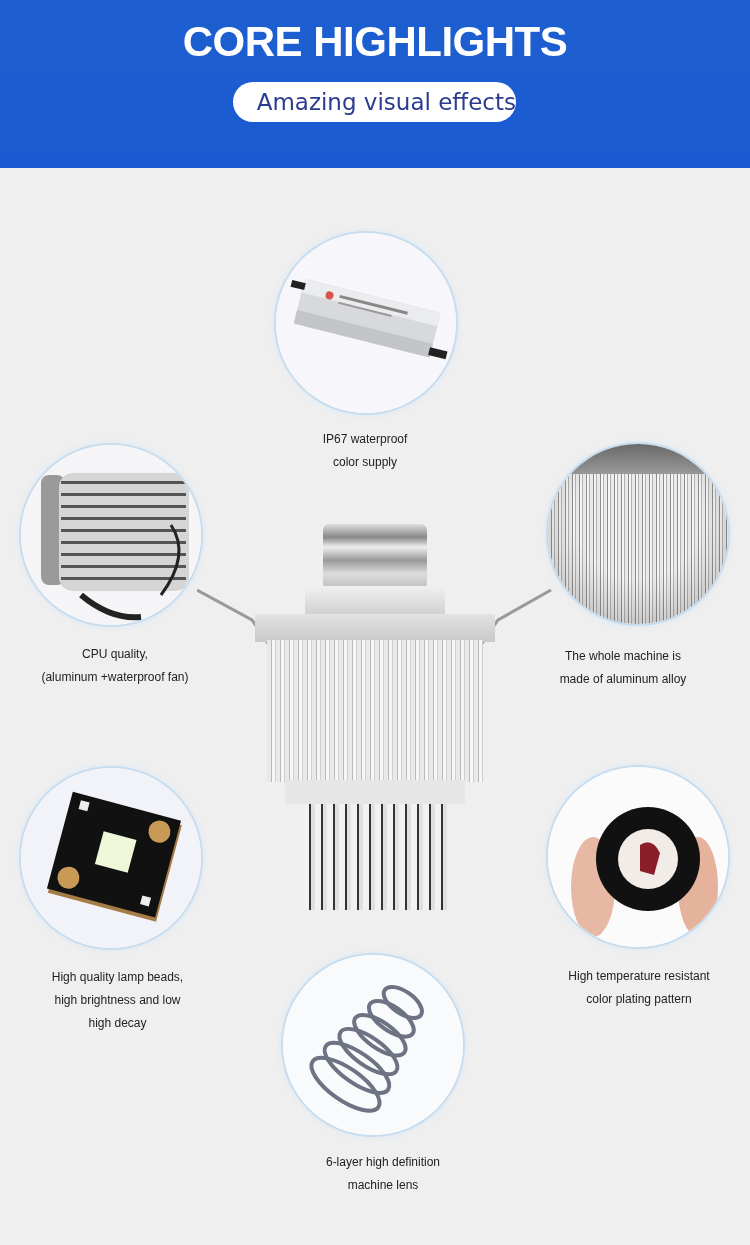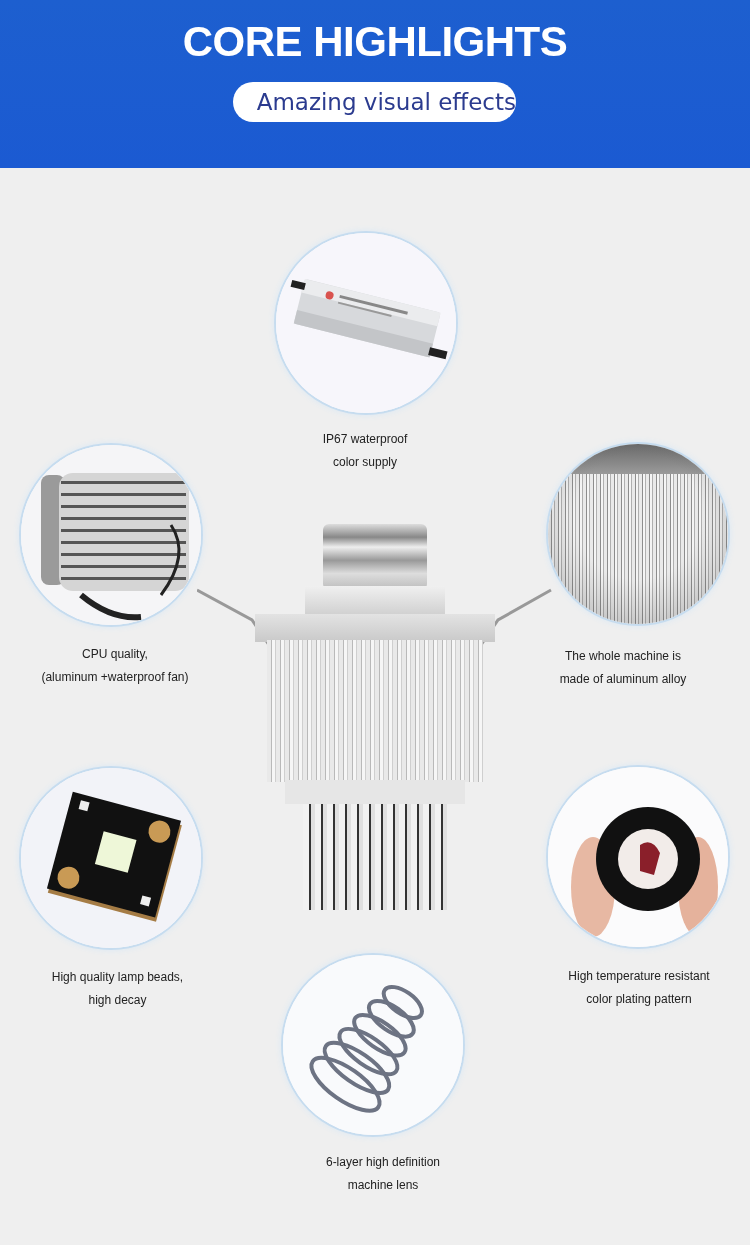--- a/index.html
+++ b/index.html
@@ -106,20 +106,21 @@
       <rect x="76" y="66" width="34" height="34" fill="#eef7d8"></rect>
       <circle cx="130" cy="52" r="11" fill="#c99a55"></circle>
       <circle cx="54" cy="120" r="11" fill="#c99a55"></circle>
       <rect x="46" y="42" width="9" height="9" fill="#eee"></rect>
       <rect x="130" y="118" width="9" height="9" fill="#eee"></rect>
     </g>
   </svg>
 </div>
 <div class="cap" style="left:0;top:960px;width:235px;margin-top:6px;">
   <div>High quality lamp beads,</div>
+  <div>high brightness and low</div>
   <div>high decay</div>
 </div>
 
 <div class="circle" style="left:548px;top:767px;width:180px;height:180px;">
   <svg width="180" height="180" viewBox="0 0 180 180">
     <rect width="180" height="180" fill="#fbfbfc"></rect>
     <ellipse cx="45" cy="120" rx="22" ry="50" fill="#e7b8a3"></ellipse>
     <ellipse cx="150" cy="120" rx="20" ry="50" fill="#e5b29c"></ellipse>
     <circle cx="100" cy="92" r="52" fill="#111"></circle>
     <circle cx="100" cy="92" r="30" fill="#f2ece9"></circle>

